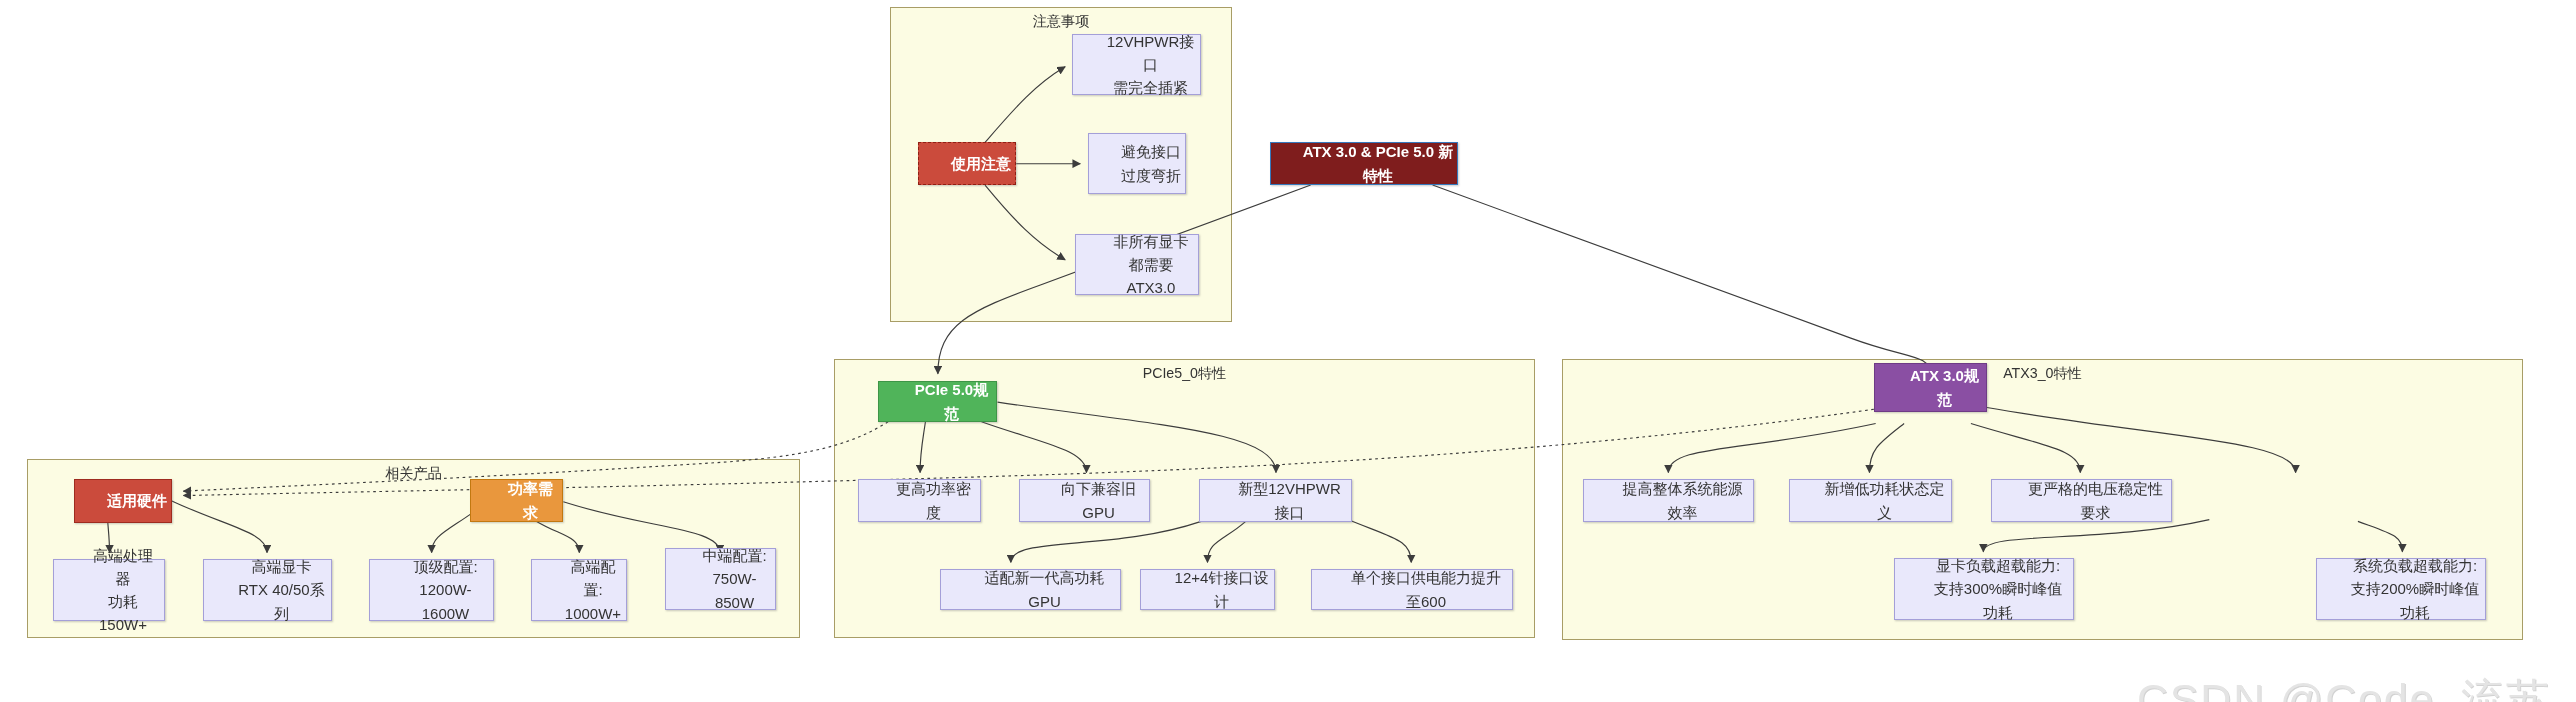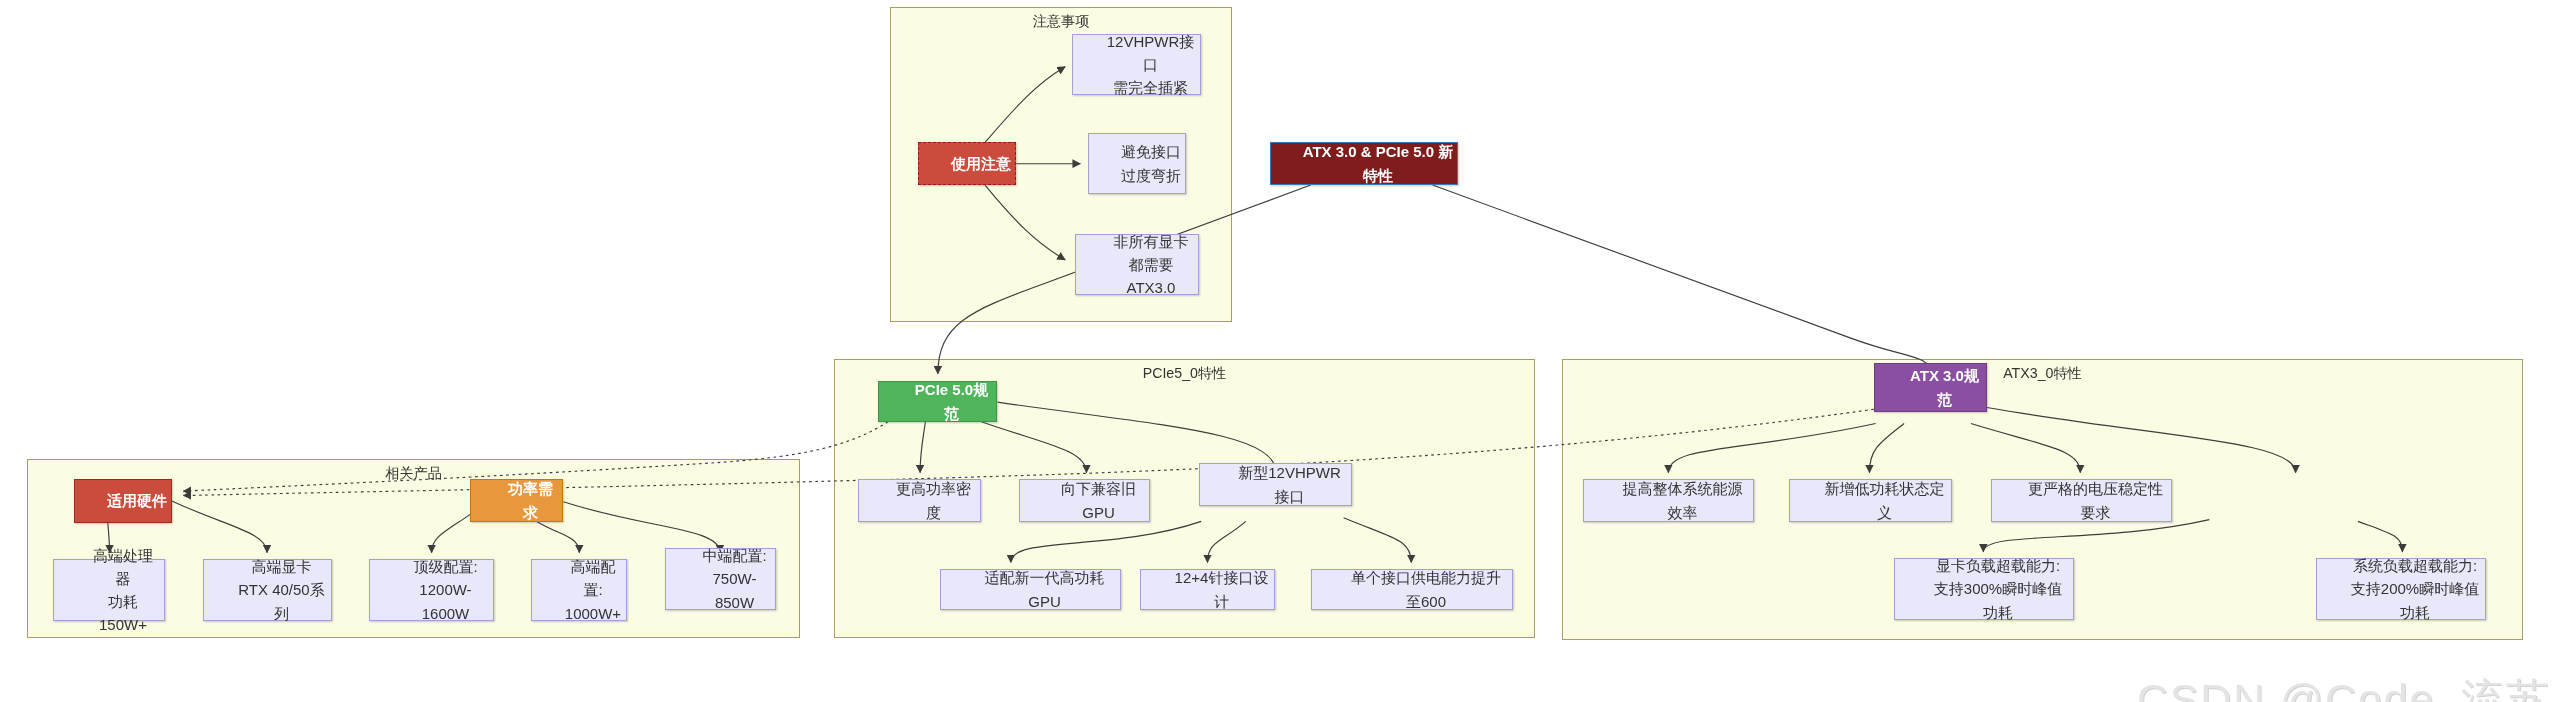--- a/index.html
+++ b/index.html
@@ -98,21 +98,21 @@
 
   <div class="n green colored" style="left:878px;top:381px;width:119px;height:41px">
     <span>PCIe 5.0规范</span>
     </div>
   <div class="n" style="left:858px;top:479px;width:123px;height:43px">
     <span>更高功率密度</span>
     </div>
   <div class="n" style="left:1019px;top:479px;width:131px;height:43px">
     <span>向下兼容旧GPU</span>
     </div>
-  <div class="n" style="left:1199px;top:463px;width:153px;height:43px">
+  <div class="n" style="left:1199px;top:479px;width:153px;height:43px">
     <span>新型12VHPWR接口</span>
     </div>
   <div class="n" style="left:940px;top:569px;width:181px;height:41px">
     <span>适配新一代高功耗GPU</span>
     </div>
   <div class="n" style="left:1140px;top:569px;width:135px;height:41px">
     <span>12+4针接口设计</span>
     </div>
   <div class="n" style="left:1311px;top:569px;width:202px;height:41px">
     <span>单个接口供电能力提升至600</span>

